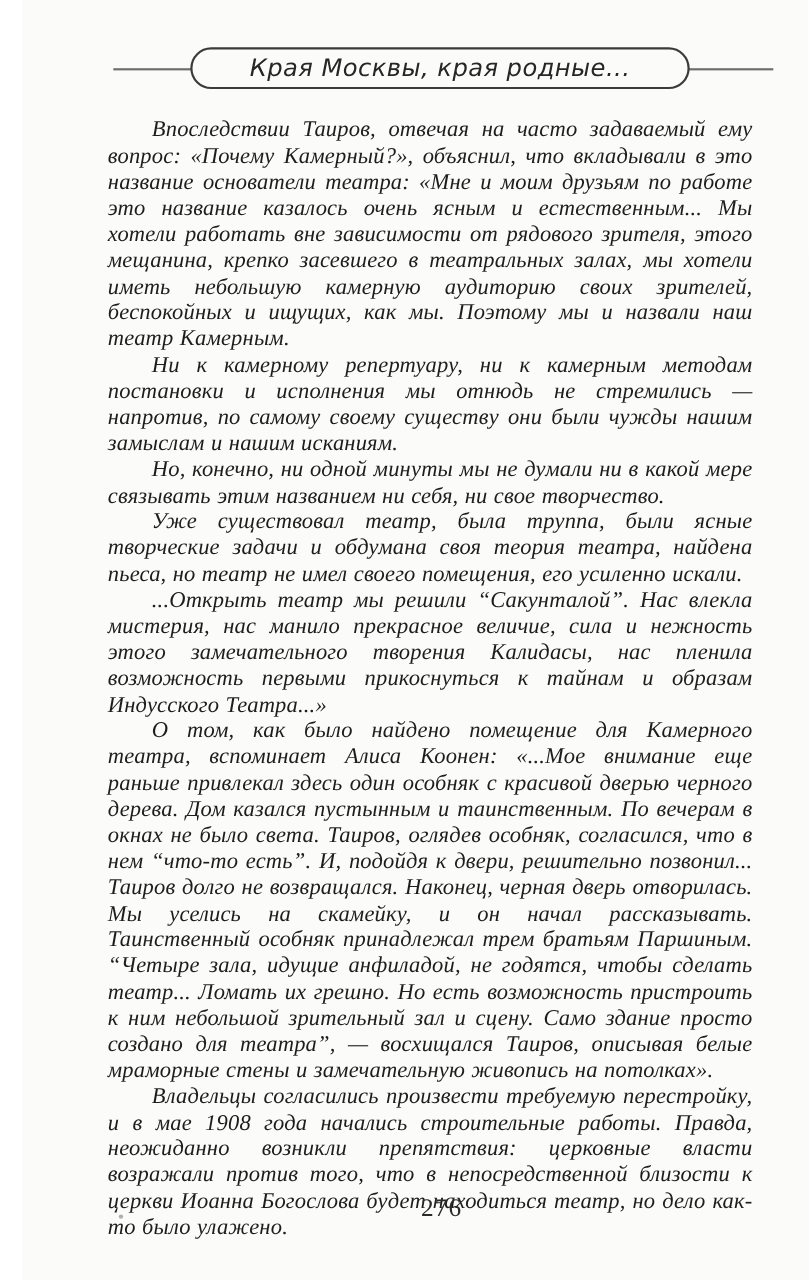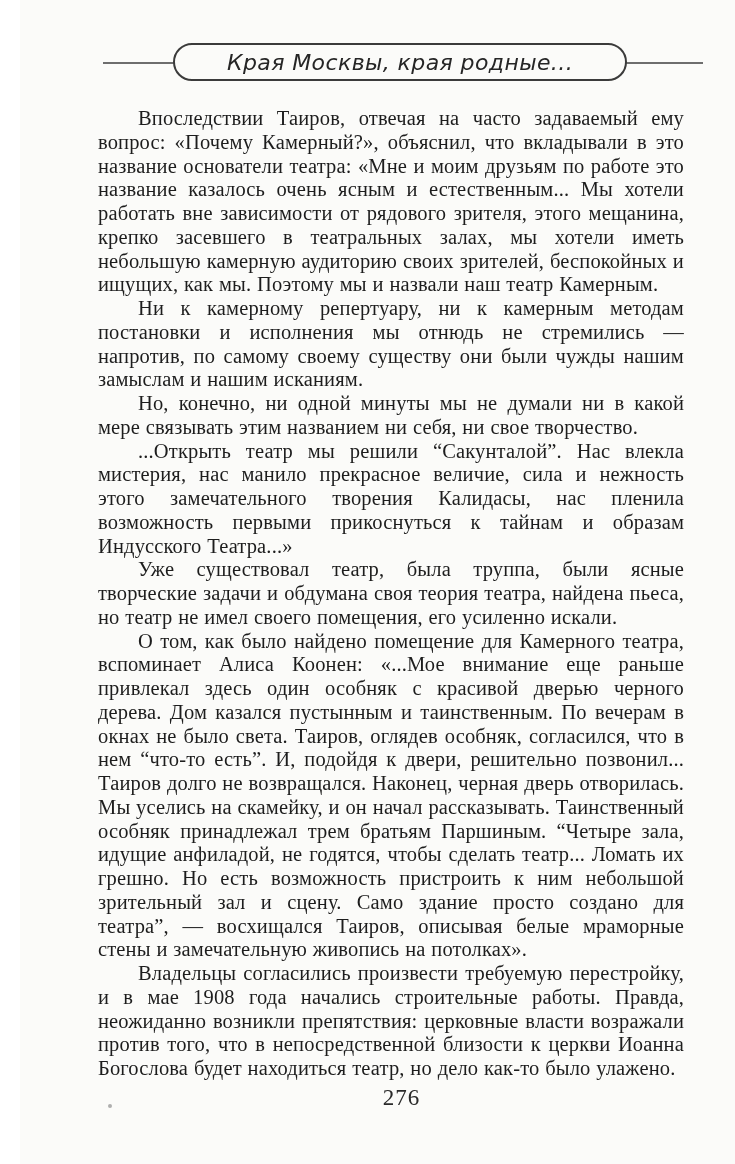--- a/index.html
+++ b/index.html
@@ -70,20 +70,21 @@
     width: 586px;
   }
   .para {
     margin: 0;
     text-indent: 40px;
     text-align: justify;
     font-size: 20.5px;
     line-height: 23.75px;
     letter-spacing: 0.15px;
     word-spacing: 0.5px;
+    font-style: italic;
   }
   
   .page-number {
     position: absolute;
     top: 1085px;
     left: 0;
     width: 100%;
     text-align: center;
     transform: translateX(14px);
     font-size: 23px;
@@ -112,22 +113,22 @@
     <div class="head-box">
       <span class="head-title">Края Москвы, края родные...</span>
     </div>
   </div>
 
   <div class="text-block">
 
   <p class="para">Впоследствии Таиров, отвечая на часто задаваемый ему вопрос: «Почему Камерный?», объяснил, что вкладывали в это название основатели театра: «Мне и моим друзьям по работе это название казалось очень ясным и естественным... Мы хотели работать вне зависимости от рядового зрителя, этого мещанина, крепко засевшего в театральных залах, мы хотели иметь небольшую камерную аудиторию своих зрителей, беспокойных и ищущих, как мы. Поэтому мы и назвали наш театр Камерным.</p>
       <p class="para">Ни к камерному репертуару, ни к камерным методам постановки и исполнения мы отнюдь не стремились — напротив, по самому своему существу они были чужды нашим замыслам и нашим исканиям.</p>
       <p class="para">Но, конечно, ни одной минуты мы не думали ни в какой мере связывать этим названием ни себя, ни свое творчество.</p>
+      <p class="para">Уже существовал театр, была труппа, были ясные творческие задачи и обдумана своя теория театра, найдена пьеса, но театр не имел своего помещения, его усиленно искали.</p>
       <p class="para">...Открыть театр мы решили “Сакунталой”. Нас влекла мистерия, нас манило прекрасное величие, сила и нежность этого замечательного творения Калидасы, нас пленила возможность первыми прикоснуться к тайнам и образам Индусского Театра...»</p>
-      <p class="para">Уже существовал театр, была труппа, были ясные творческие задачи и обдумана своя теория театра, найдена пьеса, но театр не имел своего помещения, его усиленно искали.</p>
       <p class="para">О том, как было найдено помещение для Камерного театра, вспоминает Алиса Коонен: «...Мое внимание еще раньше привлекал здесь один особняк с красивой дверью черного дерева. Дом казался пустынным и таинственным. По вечерам в окнах не было света. Таиров, оглядев особняк, согласился, что в нем “что-то есть”. И, подойдя к двери, решительно позвонил... Таиров долго не возвращался. Наконец, черная дверь отворилась. Мы уселись на скамейку, и он начал рассказывать. Таинственный особняк принадлежал трем братьям Паршиным. “Четыре зала, идущие анфиладой, не годятся, чтобы сделать театр... Ломать их грешно. Но есть возможность пристроить к ним небольшой зрительный зал и сцену. Само здание просто создано для театра”, — восхищался Таиров, описывая белые мраморные стены и замечательную живопись на потолках».</p>
       <p class="para">Владельцы согласились произвести требуемую перестройку, и в мае 1908 года начались строительные работы. Правда, неожиданно возникли препятствия: церковные власти возражали против того, что в непосредственной близости к церкви Иоанна Богослова будет находиться театр, но дело как-то было улажено.</p>
     </div>
 
   <div class="stray-mark"></div>
 
   <div class="page-number">276</div>
 
   <div class="edge-line"></div>
 

